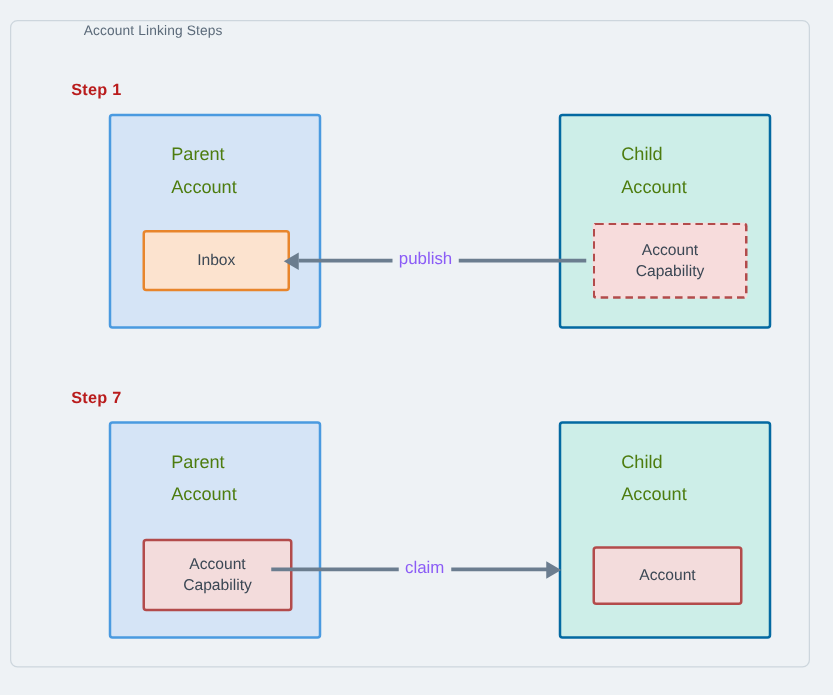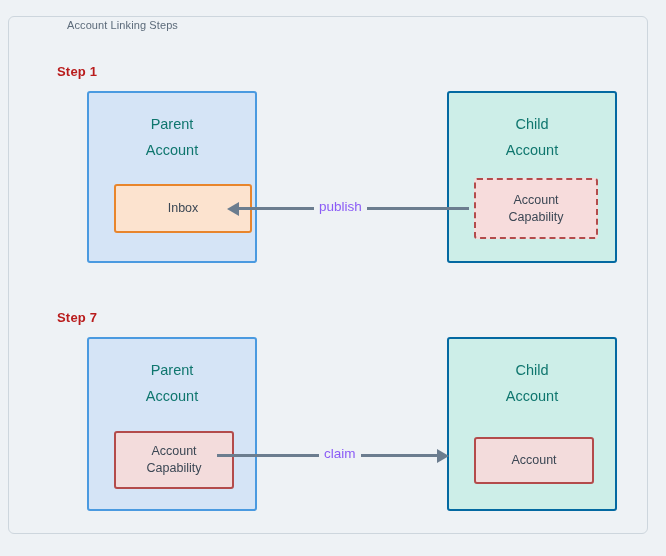--- a/index.html
+++ b/index.html
@@ -55,25 +55,26 @@
   
   .acct-box {
     position: absolute;
     box-sizing: border-box;
     border-radius: 3px;
   }
   .acct-box .acct-title {
     position: absolute;
     left: 0;
     right: 0;
-    text-align: center;
+    text-align: left;
     font-size: 14.5px;
-    color: #0f766e;
+    color: #4d7c0f;
     line-height: 26px;
     white-space: pre-line;
+    padding-left: 48px;
   }
   .parent-box {
     border: 2px solid #4a9ae0;
     background: #d5e4f6;
   }
   .child-box {
     border: 2px solid #0369a1;
     background: #cdeee8;
   }
 
@@ -133,21 +134,21 @@
 <body>
 
 <div class="diagram-frame">
   <div class="frame-legend">Account Linking Steps</div>
 
   <div class="step-label step1-label">Step 1</div>
 
   <div class="acct-box parent-box" style="left:78px; top:74px; width:170px; height:172px;">
     <div class="acct-title" style="top:18px;">Parent
 Account</div>
-    <div class="inner-box inbox-box" style="left:25px; top:91px; width:138px; height:49px;">Inbox</div>
+    <div class="inner-box inbox-box" style="left:25px; top:91px; width:118px; height:49px;">Inbox</div>
   </div>
 
   <div class="acct-box child-box" style="left:438px; top:74px; width:170px; height:172px;">
     <div class="acct-title" style="top:18px;">Child
 Account</div>
     <div class="inner-box cap-dashed" style="left:25px; top:85px; width:124px; height:61px;">Account
 Capability</div>
   </div>
 
   <div class="arrow-head left" style="left:218px; top:185px;"></div>

